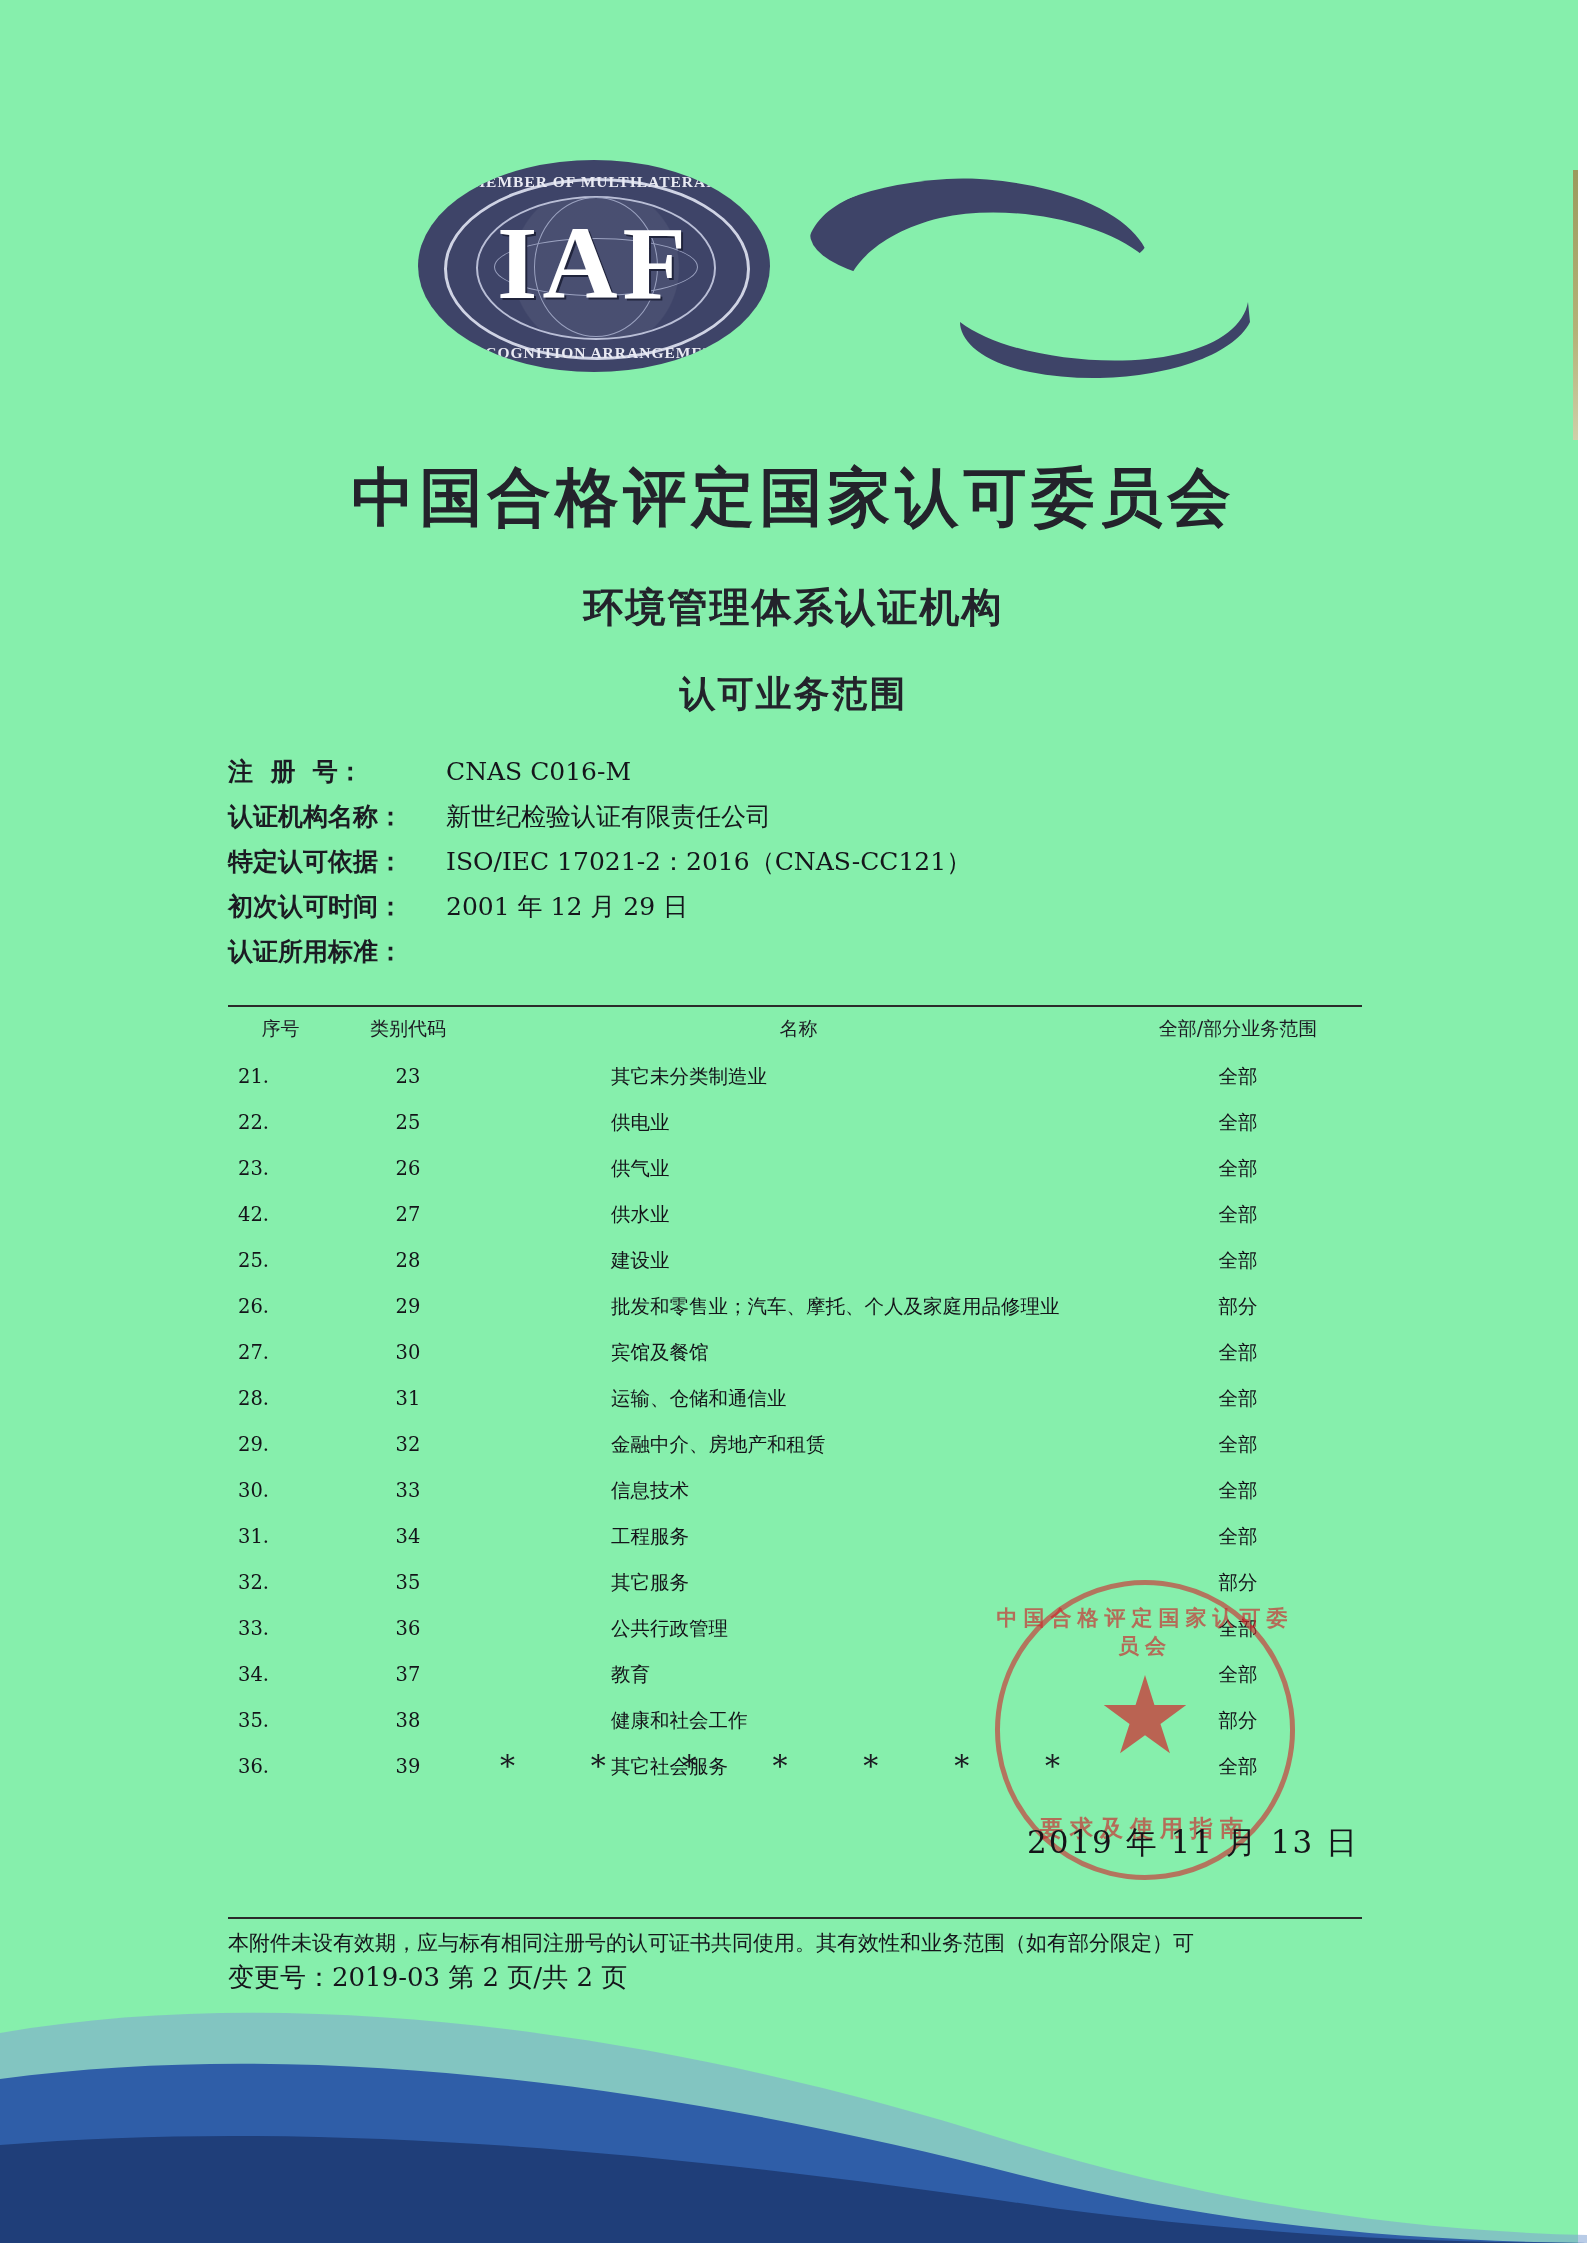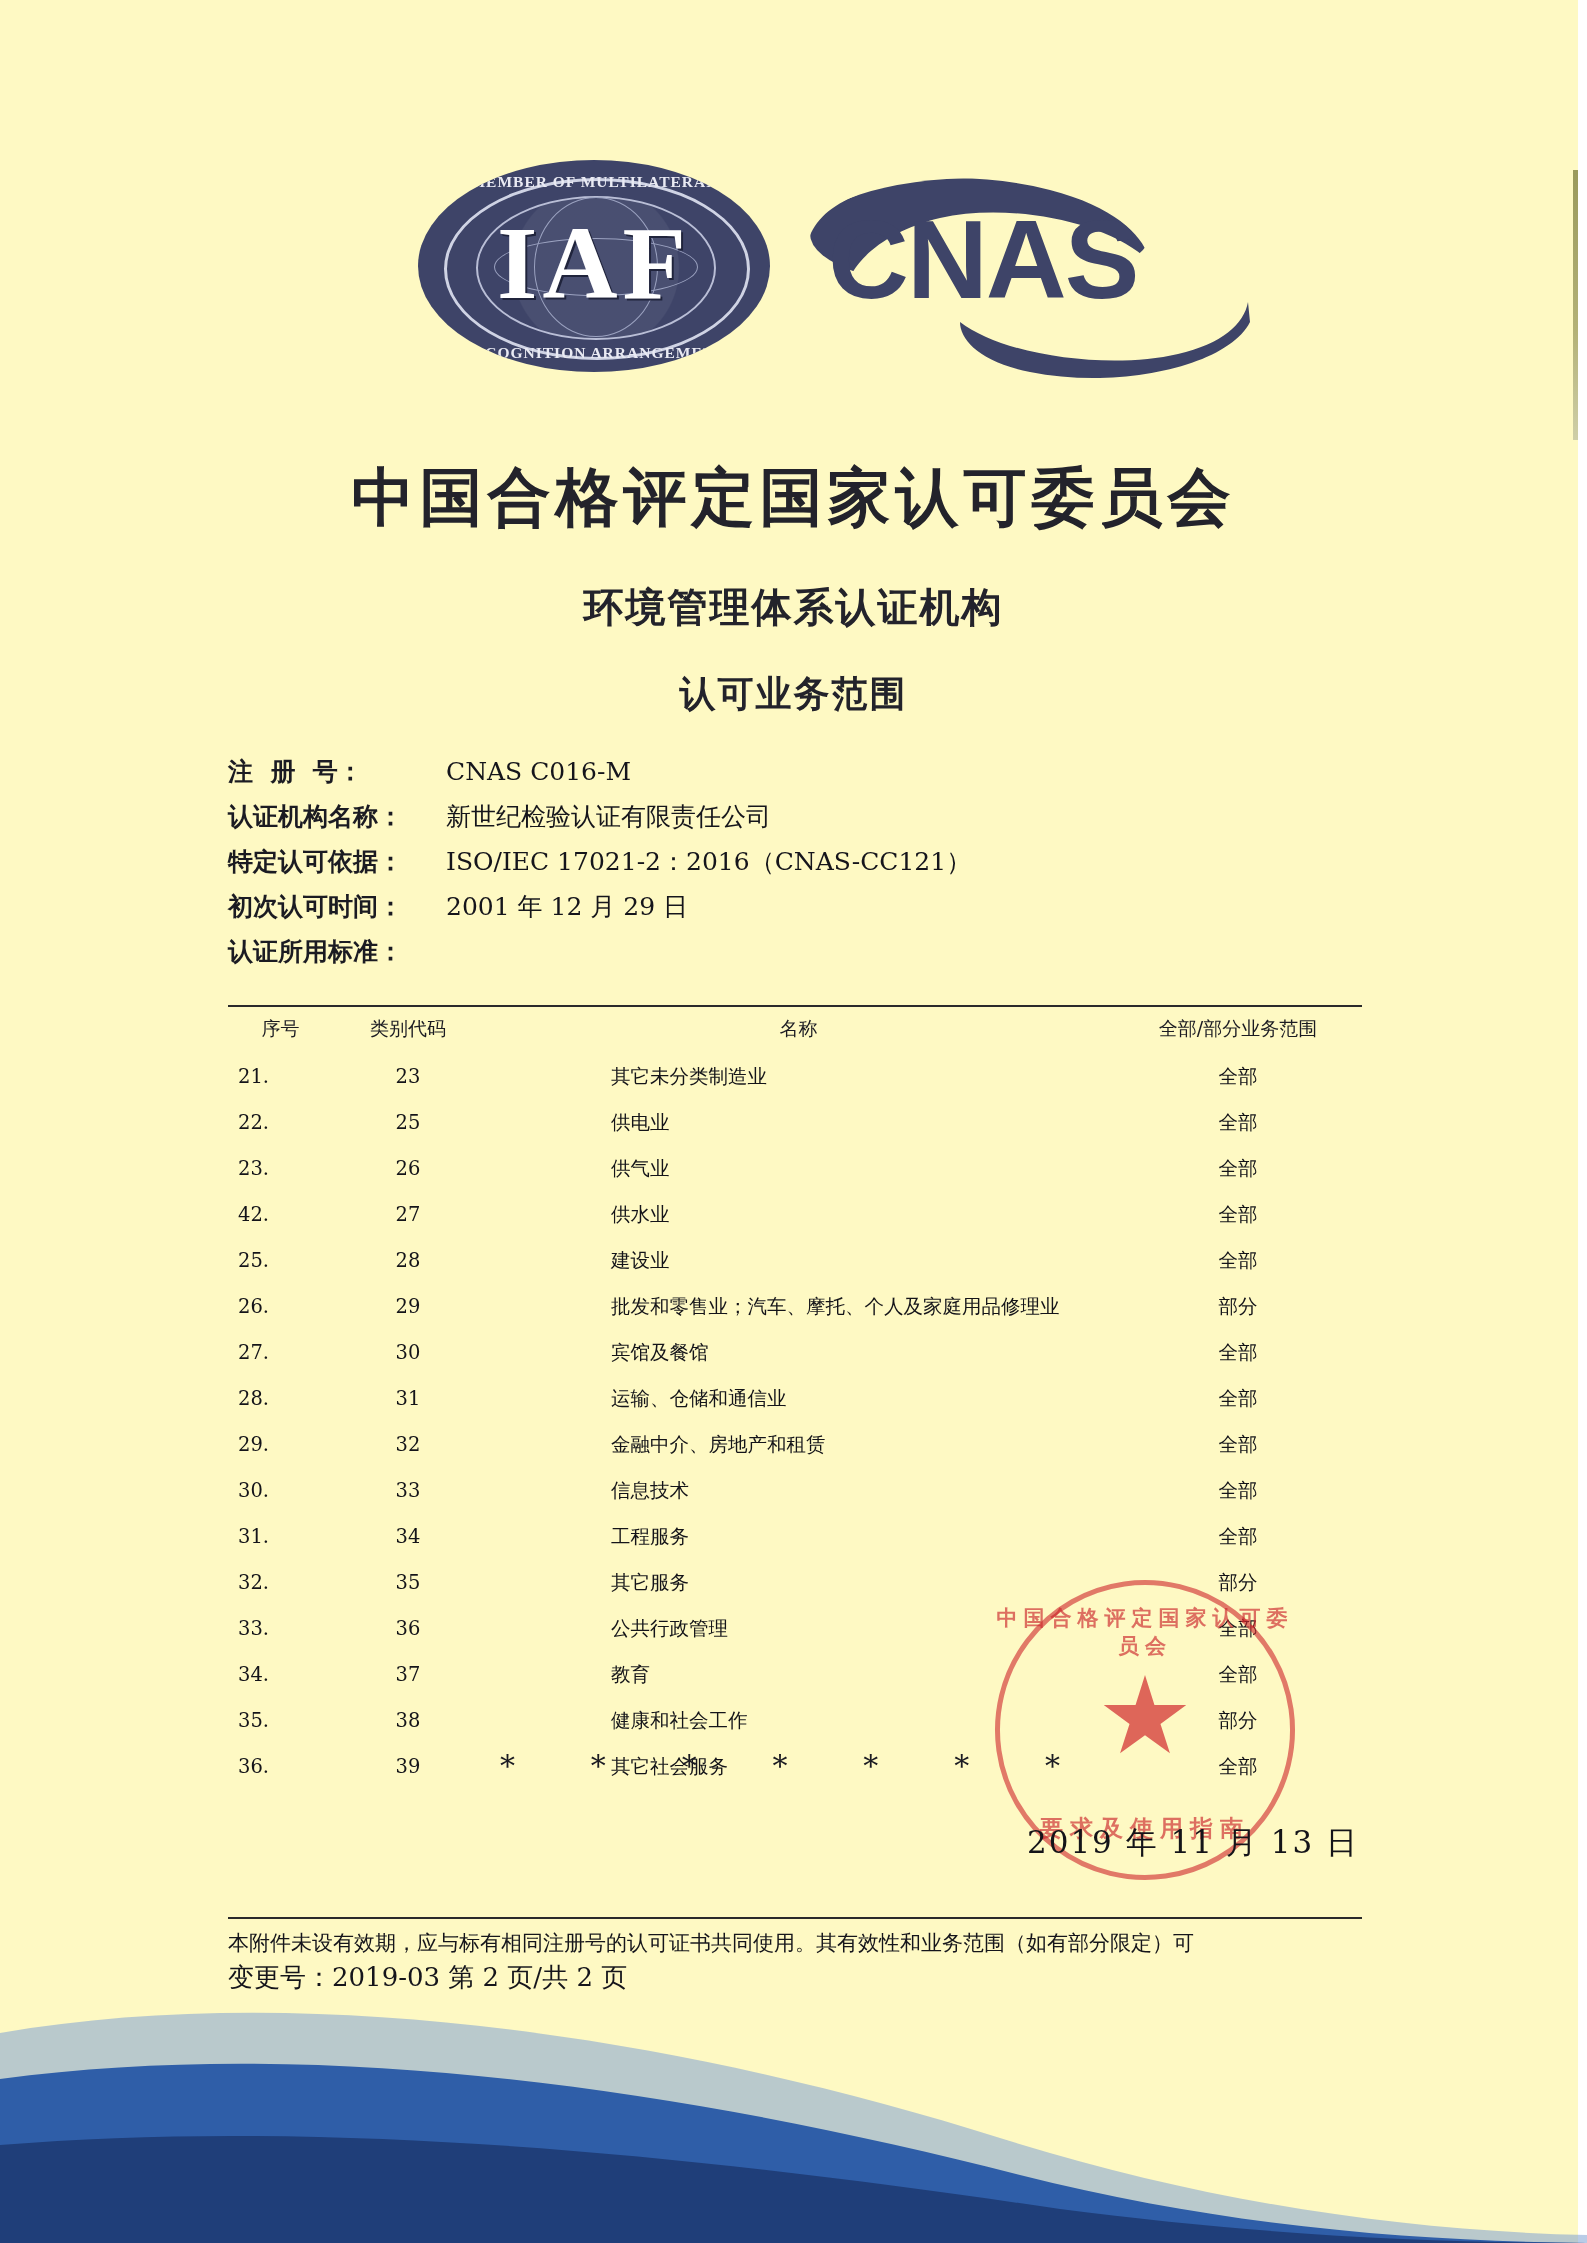--- a/index.html
+++ b/index.html
@@ -13,21 +13,21 @@
     position: relative;
     font-family: "Liberation Serif", serif;
     overflow: hidden;
   }
 
   .page {
     position: absolute;
     left: 0; top: 0;
     width: 1587px;
     height: 2243px;
-    background: #fef9c3;
+    background: #86efac;
   }
 
   
   .edge-strip {
     position: absolute;
     right: 0;
     top: 170px;
     width: 14px;
     height: 270px;
     background: linear-gradient(180deg,#9a9a5c,#b4b277 60%,#cfcfa8);
@@ -362,21 +362,20 @@
         <div class="iaf-globe"></div>
         <div class="iaf-arc-top">MEMBER OF MULTILATERAL</div>
         <div class="iaf-text">IAF</div>
         <div class="iaf-arc-bot">RECOGNITION ARRANGEMENT</div>
       </div>
     </div>
 
     <div class="cnas">
       <div class="cnas-swoosh"></div>
       <div class="cnas-swoosh2"></div>
-      <div class="cnas-text">CNAS</div>
     </div>
   </div>
 
   <div class="title-main">中国合格评定国家认可委员会</div>
   <div class="title-sub">环境管理体系认证机构</div>
   <div class="title-sub2">认可业务范围</div>
 
   <div class="meta">
     <div class="meta-row">
       <div class="meta-label">注  册  号：</div>

